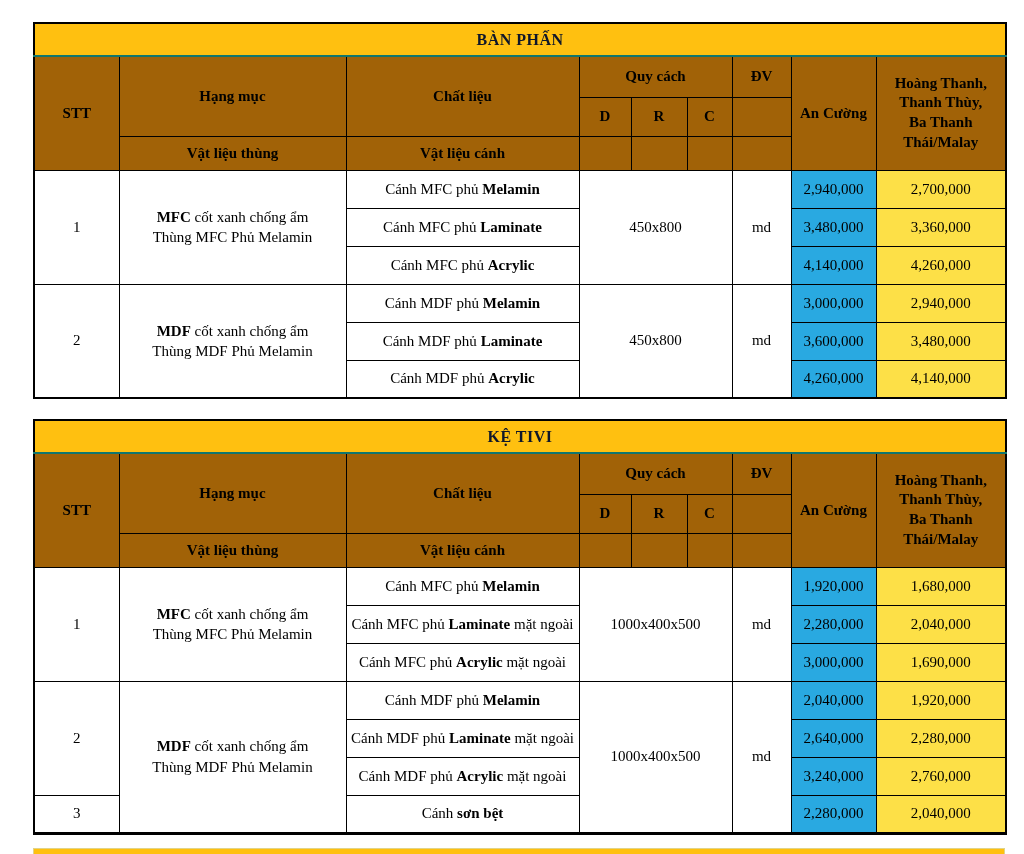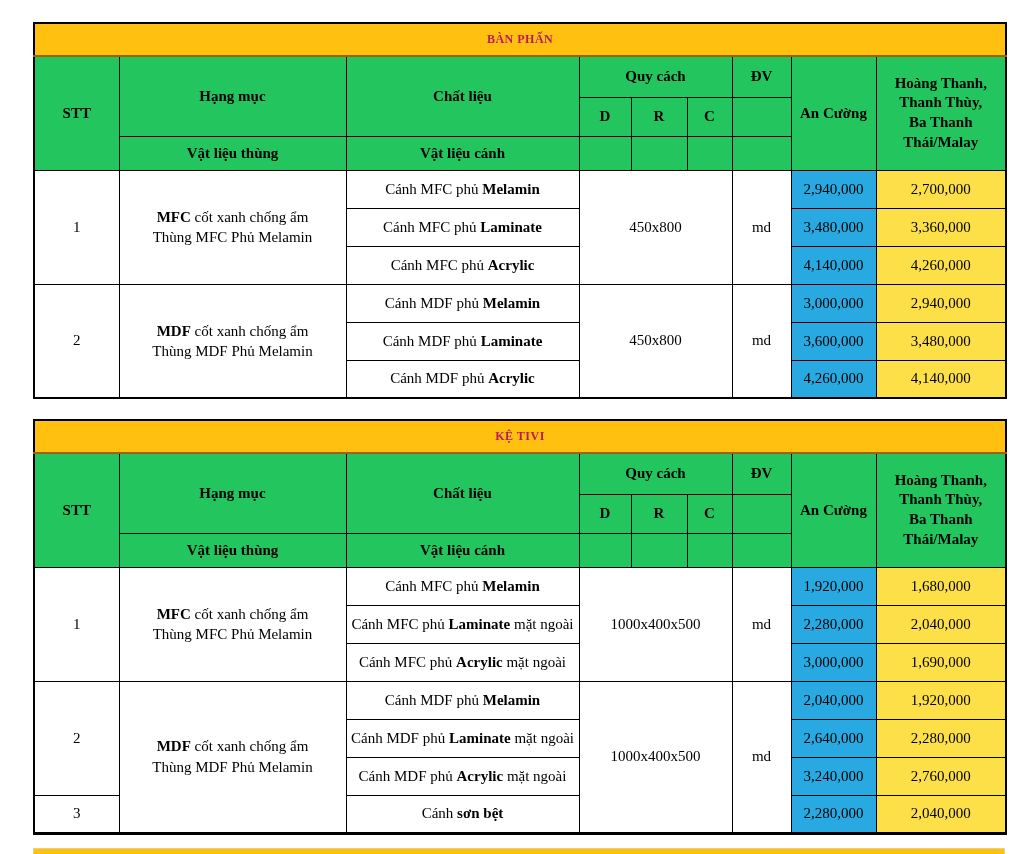--- a/index.html
+++ b/index.html
@@ -30,31 +30,31 @@
     font-size: 15px;
     color: #000000;
     padding: 1px 3px;
     overflow: hidden;
   }
   
   tr.title-row { height: 33px; }
   tr.title-row td {
     background: #FFC010;
     font-weight: bold;
-    font-size: 12px;
-    color: #be185d;
-    border-bottom: 2px solid #a16207;
+    font-size: 16px;
+    color: #0f172a;
+    border-bottom: 2px solid #0f766e;
     letter-spacing: 0.5px;
   }
   
   tr.hA { height: 41px; }
   tr.hB { height: 39px; }
   tr.hC { height: 34px; padding-left: 20px; }
   td.hcell {
-    background: #22c55e;
+    background: #a16207;
     font-weight: bold;
     color: #17375E;
     font-size: 15px;
   }
   td.hleft { text-align: left; padding-left: 6px; }
   td.partner-h { font-size: 14.5px; line-height: 1.32; }
   
   tr.dr { height: 38px; }
   td.mat {
     text-align: left;

